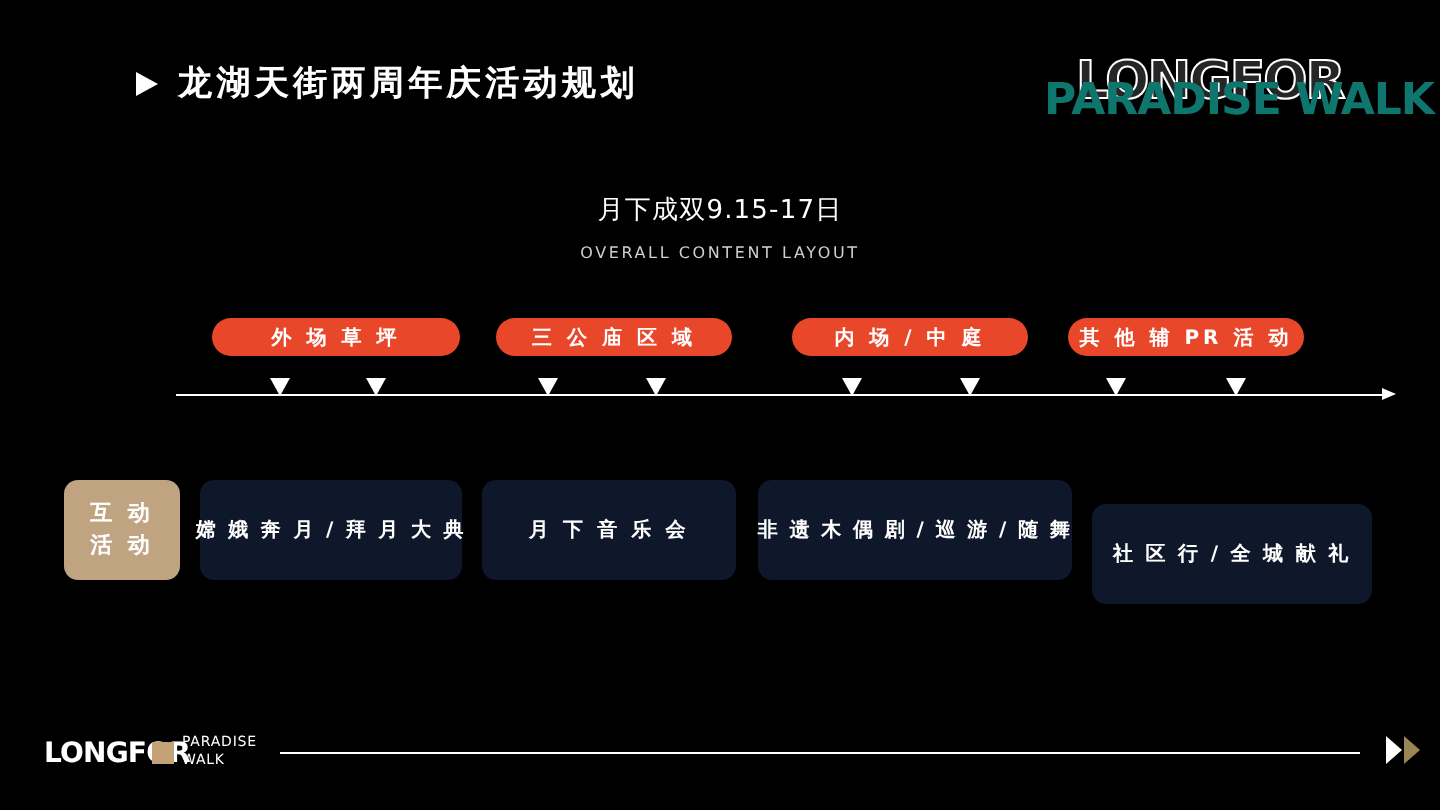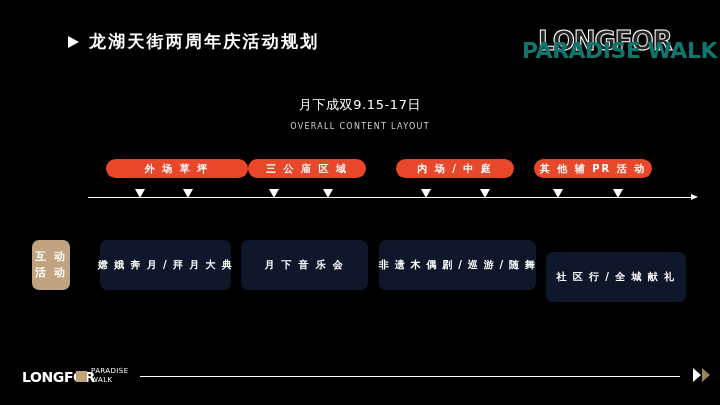--- a/index.html
+++ b/index.html
@@ -65,21 +65,21 @@
   
   .pill-row { position:absolute; left:0; top:159px; width:720px; height:20px; }
   .pill {
     position:absolute; top:0; height:19px;
     background:#E8472A; border-radius:10px;
     color:#ffffff; font-size:10px; font-weight:bold;
     letter-spacing:2px;
     display:flex; align-items:center; justify-content:center;
     white-space:nowrap;
   }
-  .pill.p0 { left:106px;  width:142px; }
+  .pill.p0 { left:106px;  width:124px; }
   .pill.p1 { left:248px;  width:118px; }
   .pill.p2 { left:396px;  width:118px; }
   .pill.p3 { left:534px;  width:118px; }
 
   
   .tl { position:absolute; left:88px; top:197px; width:610px; height:1px; }
   .tl-line {
     position:absolute; left:0; top:0; width:604px; height:1px;
     background:#ffffff;
   }
@@ -103,21 +103,21 @@
   
   .box-row { position:absolute; left:0; top:240px; width:720px; height:52px; }
   .tanbox {
     position:absolute; top:0; height:50px;
     background:#0f172a; border-radius:7px;
     color:#ffffff; font-weight:bold;
     display:flex; align-items:center; justify-content:center;
     text-align:center; white-space:nowrap;
   }
   .tanbox.label {
-    left:32px; width:38px;
+    left:32px; width:58px;
     background:#C0A381;
     font-size:11px; letter-spacing:2px; line-height:16px;
     flex-direction:column; white-space:normal;
   }
   .tanbox.b0 { left:100px; width:131px; font-size:10px; letter-spacing:1.4px; }
   .tanbox.b1 { left:241px; width:127px; font-size:10px; letter-spacing:1.8px; }
   .tanbox.b2 { left:379px; width:157px; font-size:10px; letter-spacing:1.2px; }
   .tanbox.b3 { left:546px; width:140px; font-size:10px; letter-spacing:1.4px;margin-top:12px; }
 
   

